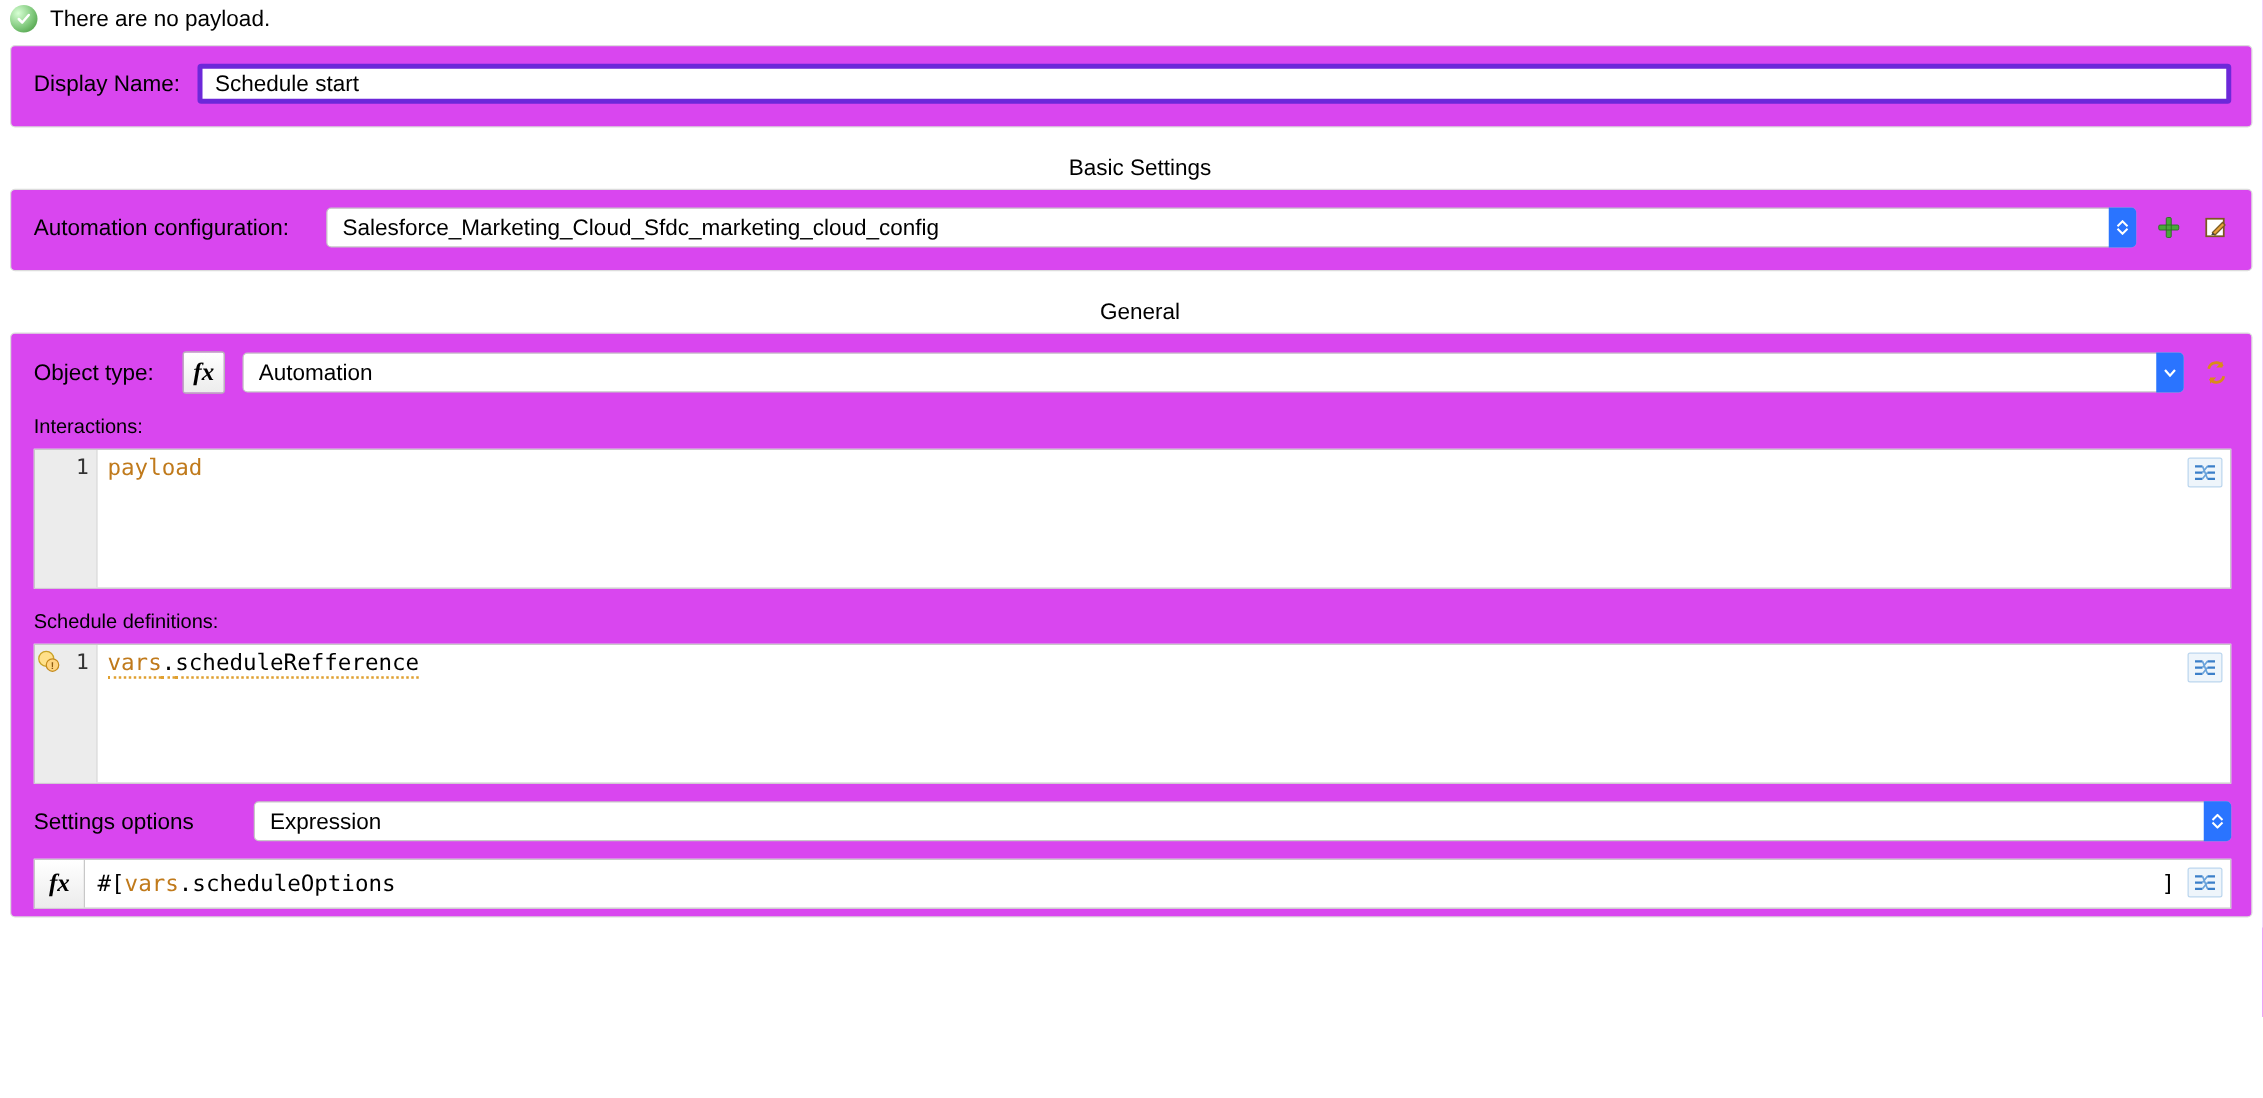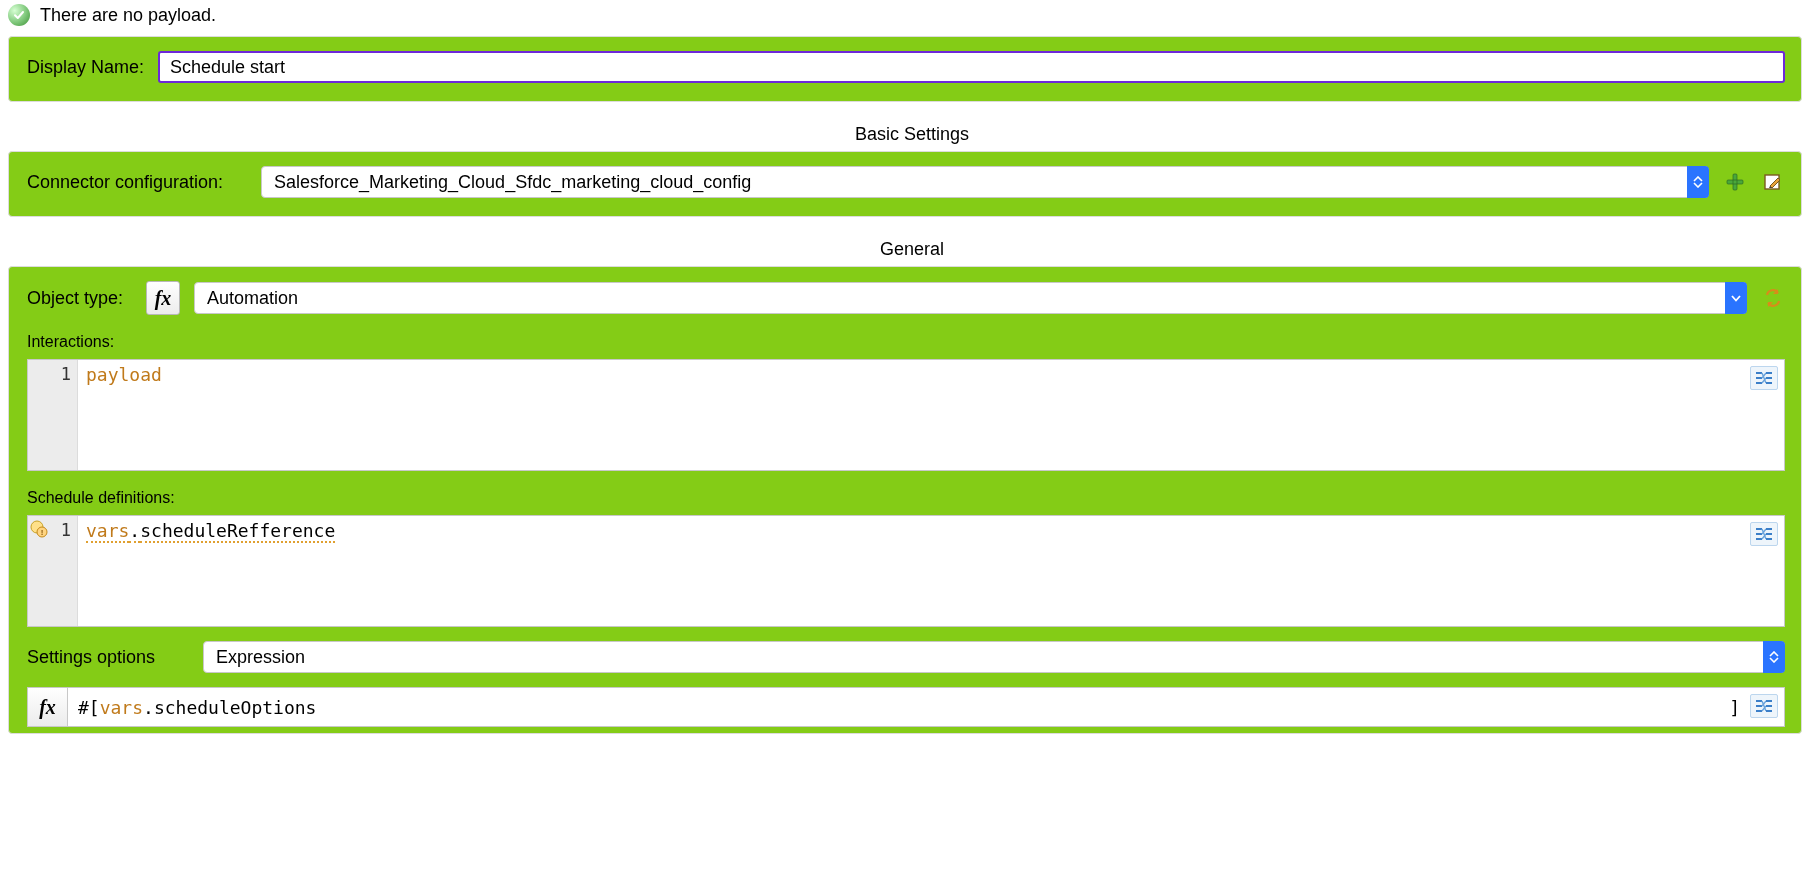--- a/index.html
+++ b/index.html
@@ -24,38 +24,38 @@
     border-radius: 50%;
     background: radial-gradient(circle at 30% 30%, #d7ffd4, #7ec77a 55%, #3b8f33);
     display: flex; align-items: center; justify-content: center;
     color: #fff;
     font-size: 13px;
     font-weight: bold;
   }
   .status-text { font-size: 18px; }
 
   .panel {
-    background: #84cc16;
+    background: #d946ef;
     border: 1px solid #dcdcdc;
     border-radius: 4px;
     padding: 14px 16px 18px 18px;
   }
   .row {
     display: flex;
     align-items: center;
     gap: 14px;
   }
   .label {
     font-size: 18px;
     white-space: nowrap;
   }
   .text-input {
     flex: 1;
     height: 32px;
-    border: 2px solid #6d28d9;
+    border: 4px solid #6d28d9;
     border-radius: 3px;
     background: #fff;
     padding: 4px 10px;
     font-size: 18px;
     font-family: inherit;
   }
 
   .section-title {
     font-size: 18px;
     margin: 22px 0 6px 14px;
@@ -222,21 +222,21 @@
 <div class="panel">
   <div class="row">
     <span class="label">Display Name:</span>
     <input class="text-input" type="text" value="Schedule start" style="">
   </div>
 </div>
 
 <div class="section-title">Basic Settings</div>
 <div class="panel">
   <div class="row conn-row">
-    <span class="label">Connector configuration:</span>
+    <span class="label">Automation configuration:</span>
     <div class="select-wrap">
       <input class="select" readonly="" value="Salesforce_Marketing_Cloud_Sfdc_marketing_cloud_config" style="">
       <div class="select-chevrons">
         <svg width="10" height="6" viewBox="0 0 10 6">
             <path d="M1 5 L5 1 L9 5" stroke="#fff" stroke-width="1.6" fill="none"></path>
           </svg>
         <svg width="10" height="6" viewBox="0 0 10 6">
             <path d="M1 1 L5 5 L9 1" stroke="#fff" stroke-width="1.6" fill="none"></path>
           </svg>
       </div>

